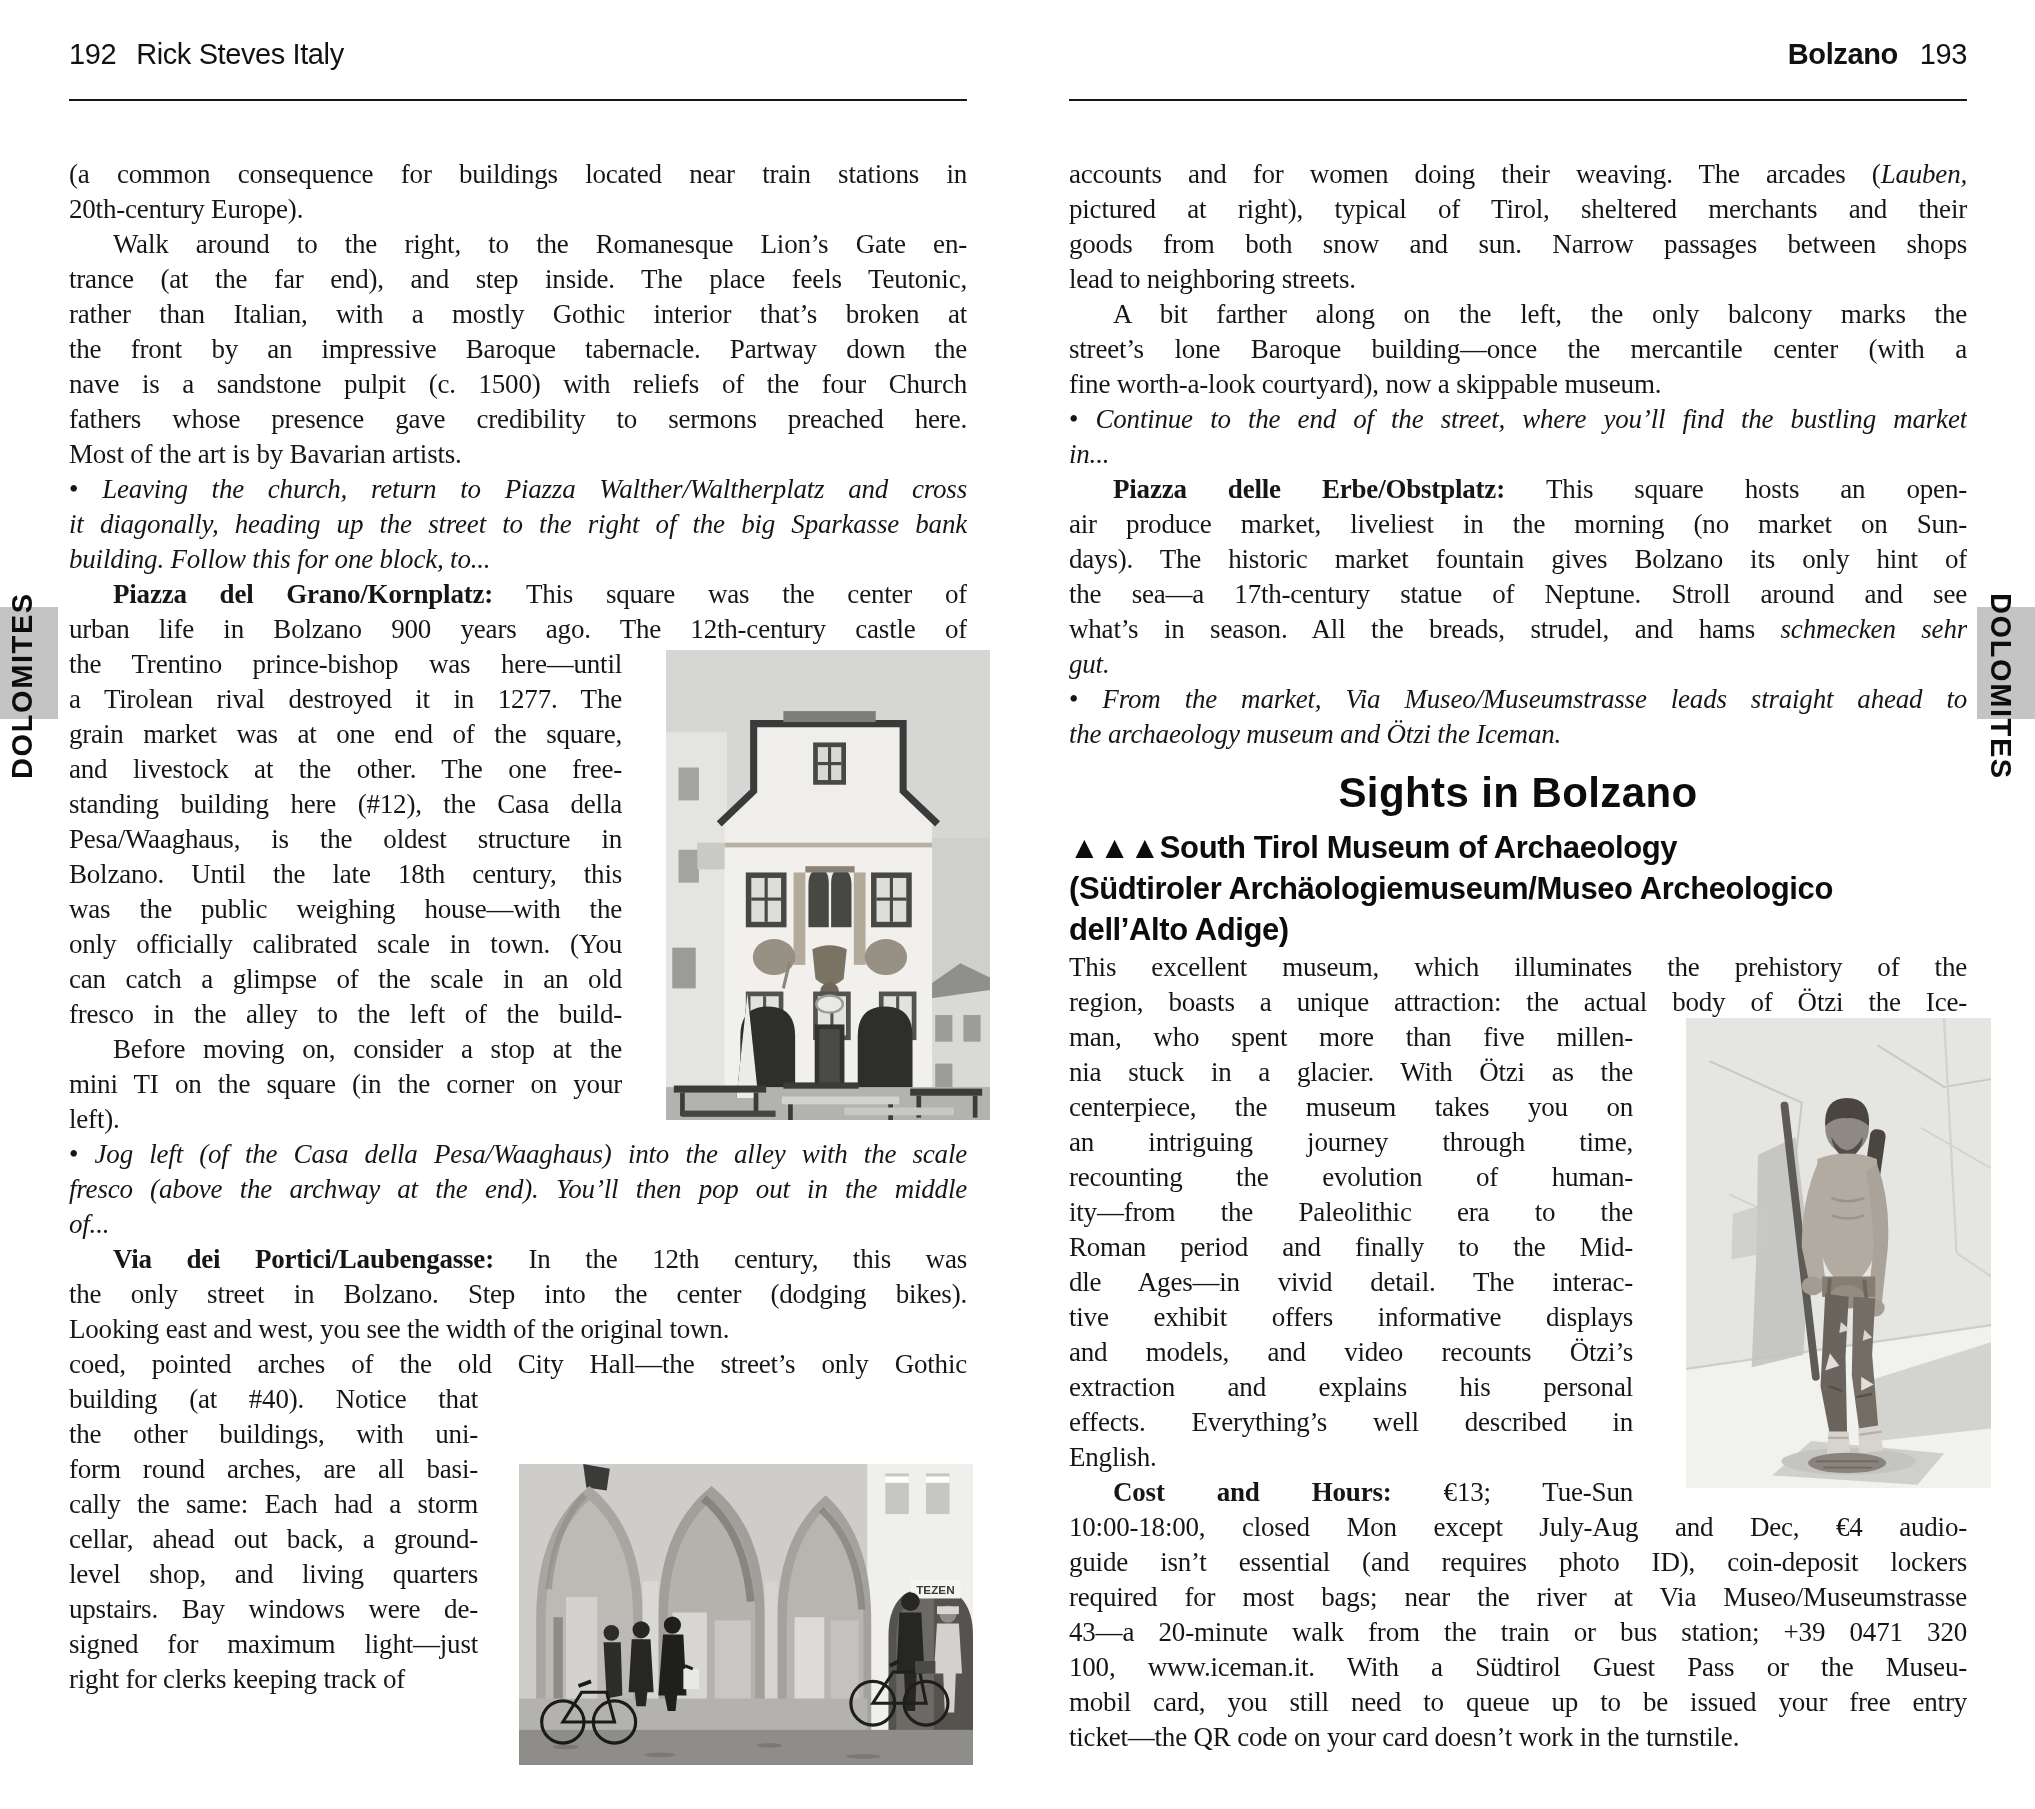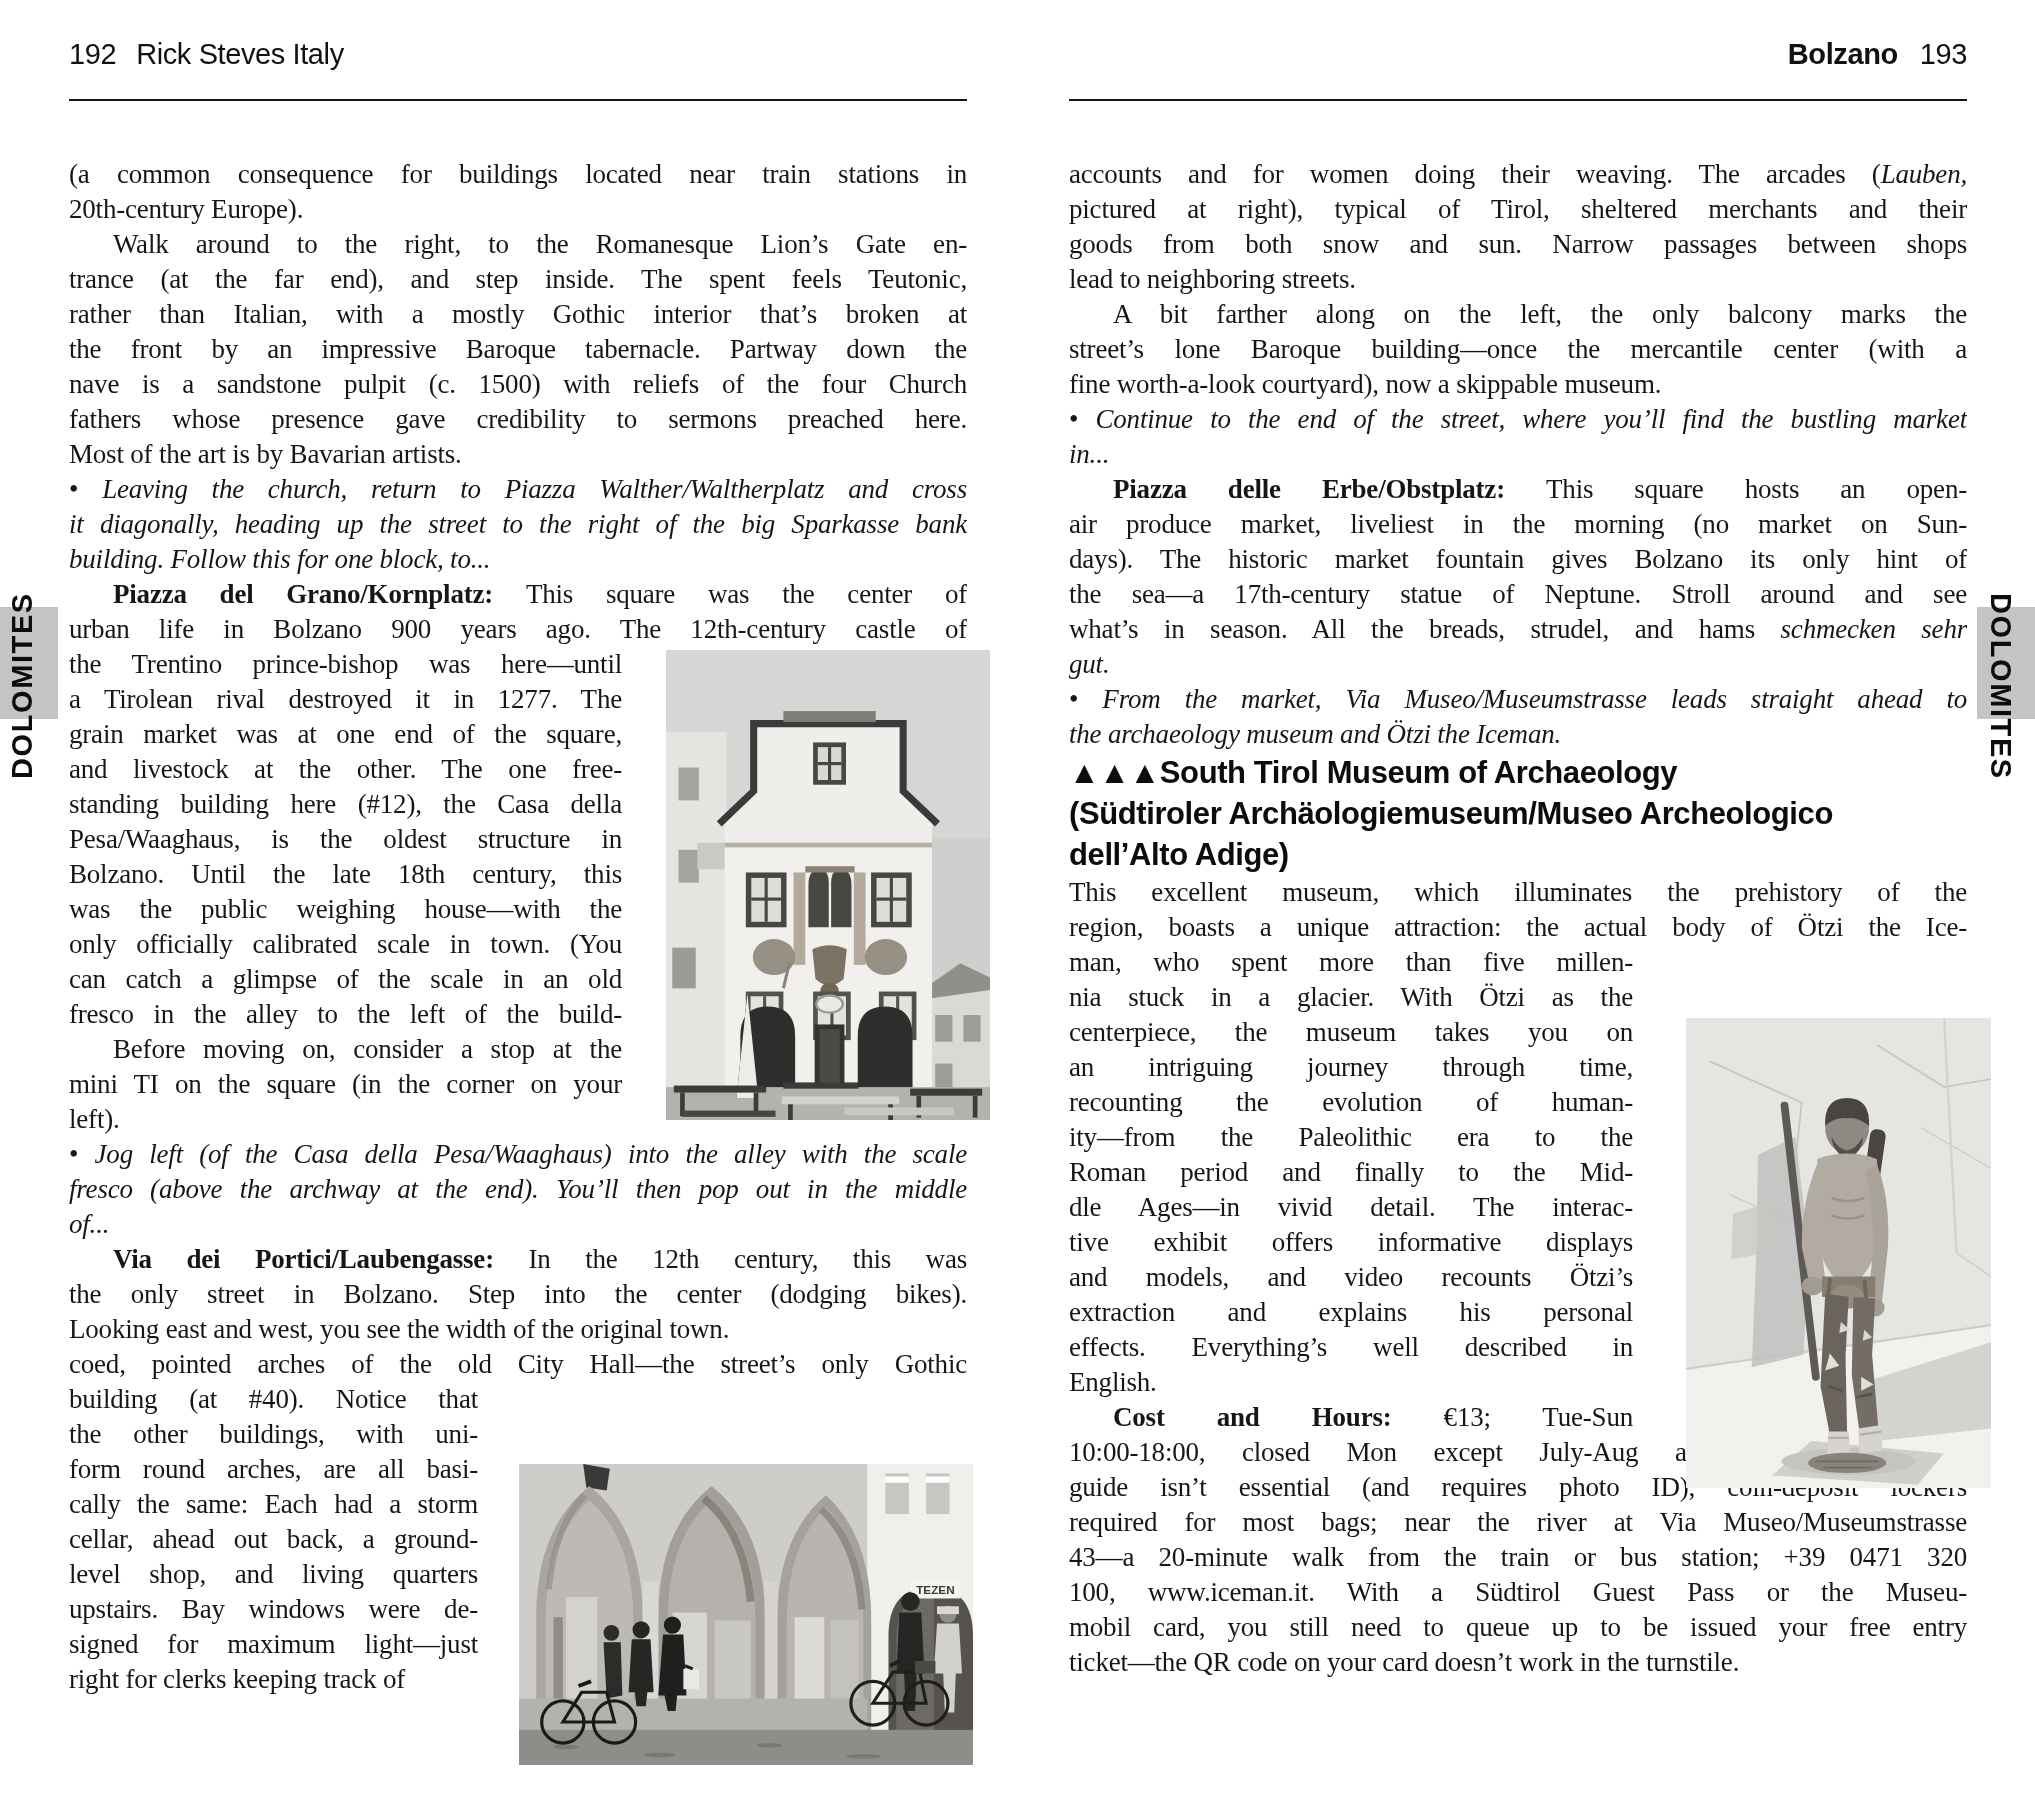--- a/index.html
+++ b/index.html
@@ -69,21 +69,21 @@
 
 <div class="tab-block tab-block-left"></div>
 <div class="tab-text tab-text-left">DOLOMITES</div>
 <div class="tab-block tab-block-right"></div>
 <div class="tab-text tab-text-right">DOLOMITES</div>
 
 <div class="col col-left" id="left-body">
     <div class="line w-f j"><span class="s-r">(a common consequence for buildings located near train stations in</span></div>
     <div class="line w-f"><span class="s-r">20th-century Europe).</span></div>
     <div class="line w-f j ind"><span class="s-r">Walk around to the right, to the Romanesque Lion’s Gate en-</span></div>
-    <div class="line w-f j"><span class="s-r">trance (at the far end), and step inside. The spent feels Teutonic,</span></div>
+    <div class="line w-f j"><span class="s-r">trance (at the far end), and step inside. The place feels Teutonic,</span></div>
     <div class="line w-f j"><span class="s-r">rather than Italian, with a mostly Gothic interior that’s broken at</span></div>
     <div class="line w-f j"><span class="s-r">the front by an impressive Baroque tabernacle. Partway down the</span></div>
     <div class="line w-f j"><span class="s-r">nave is a sandstone pulpit (c. 1500) with reliefs of the four Church</span></div>
     <div class="line w-f j"><span class="s-r">fathers whose presence gave credibility to sermons preached here.</span></div>
     <div class="line w-f"><span class="s-r">Most of the art is by Bavarian artists.</span></div>
     <div class="line w-f j"><span class="s-r">• </span><span class="s-i">Leaving the church, return to Piazza Walther/Waltherplatz and cross</span></div>
     <div class="line w-f j"><span class="s-i">it diagonally, heading up the street to the right of the big Sparkasse bank</span></div>
     <div class="line w-f"><span class="s-i">building. Follow this for one block, to...</span></div>
     <div class="line w-f j ind"><span class="s-b">Piazza del Grano/Kornplatz: </span><span class="s-r">This square was the center of</span></div>
     <div class="line w-f j"><span class="s-r">urban life in Bolzano 900 years ago. The 12th-century castle of</span></div>
@@ -129,20 +129,21 @@
     <div class="line w-f j"><span class="s-r">• </span><span class="s-i">Continue to the end of the street, where you’ll find the bustling market</span></div>
     <div class="line w-f"><span class="s-i">in...</span></div>
     <div class="line w-f j ind"><span class="s-b">Piazza delle Erbe/Obstplatz: </span><span class="s-r">This square hosts an open-</span></div>
     <div class="line w-f j"><span class="s-r">air produce market, liveliest in the morning (no market on Sun-</span></div>
     <div class="line w-f j"><span class="s-r">days). The historic market fountain gives Bolzano its only hint of</span></div>
     <div class="line w-f j"><span class="s-r">the sea—a 17th-century statue of Neptune. Stroll around and see</span></div>
     <div class="line w-f j"><span class="s-r">what’s in season. All the breads, strudel, and hams </span><span class="s-i">schmecken sehr</span></div>
     <div class="line w-f"><span class="s-i">gut.</span></div>
     <div class="line w-f j"><span class="s-r">• </span><span class="s-i">From the market, Via Museo/Museumstrasse leads straight ahead to</span></div>
     <div class="line w-f"><span class="s-i">the archaeology museum and Ötzi the Iceman.</span></div>
+    <div class="sights-heading">Sights in Bolzano</div>
     <div class="subline">▲▲▲South Tirol Museum of Archaeology</div>
     <div class="subline">(Südtiroler Archäologiemuseum/Museo Archeologico</div>
     <div class="subline">dell’Alto Adige)</div>
     <div class="line w-f j"><span class="s-r">This excellent museum, which illuminates the prehistory of the</span></div>
     <div class="line w-f j"><span class="s-r">region, boasts a unique attraction: the actual body of Ötzi the Ice-</span></div>
     <div class="line w-n3 j"><span class="s-r">man, who spent more than five millen-</span></div>
     <div class="line w-n3 j"><span class="s-r">nia stuck in a glacier. With Ötzi as the</span></div>
     <div class="line w-n3 j"><span class="s-r">centerpiece, the museum takes you on</span></div>
     <div class="line w-n3 j"><span class="s-r">an intriguing journey through time,</span></div>
     <div class="line w-n3 j"><span class="s-r">recounting the evolution of human-</span></div>

